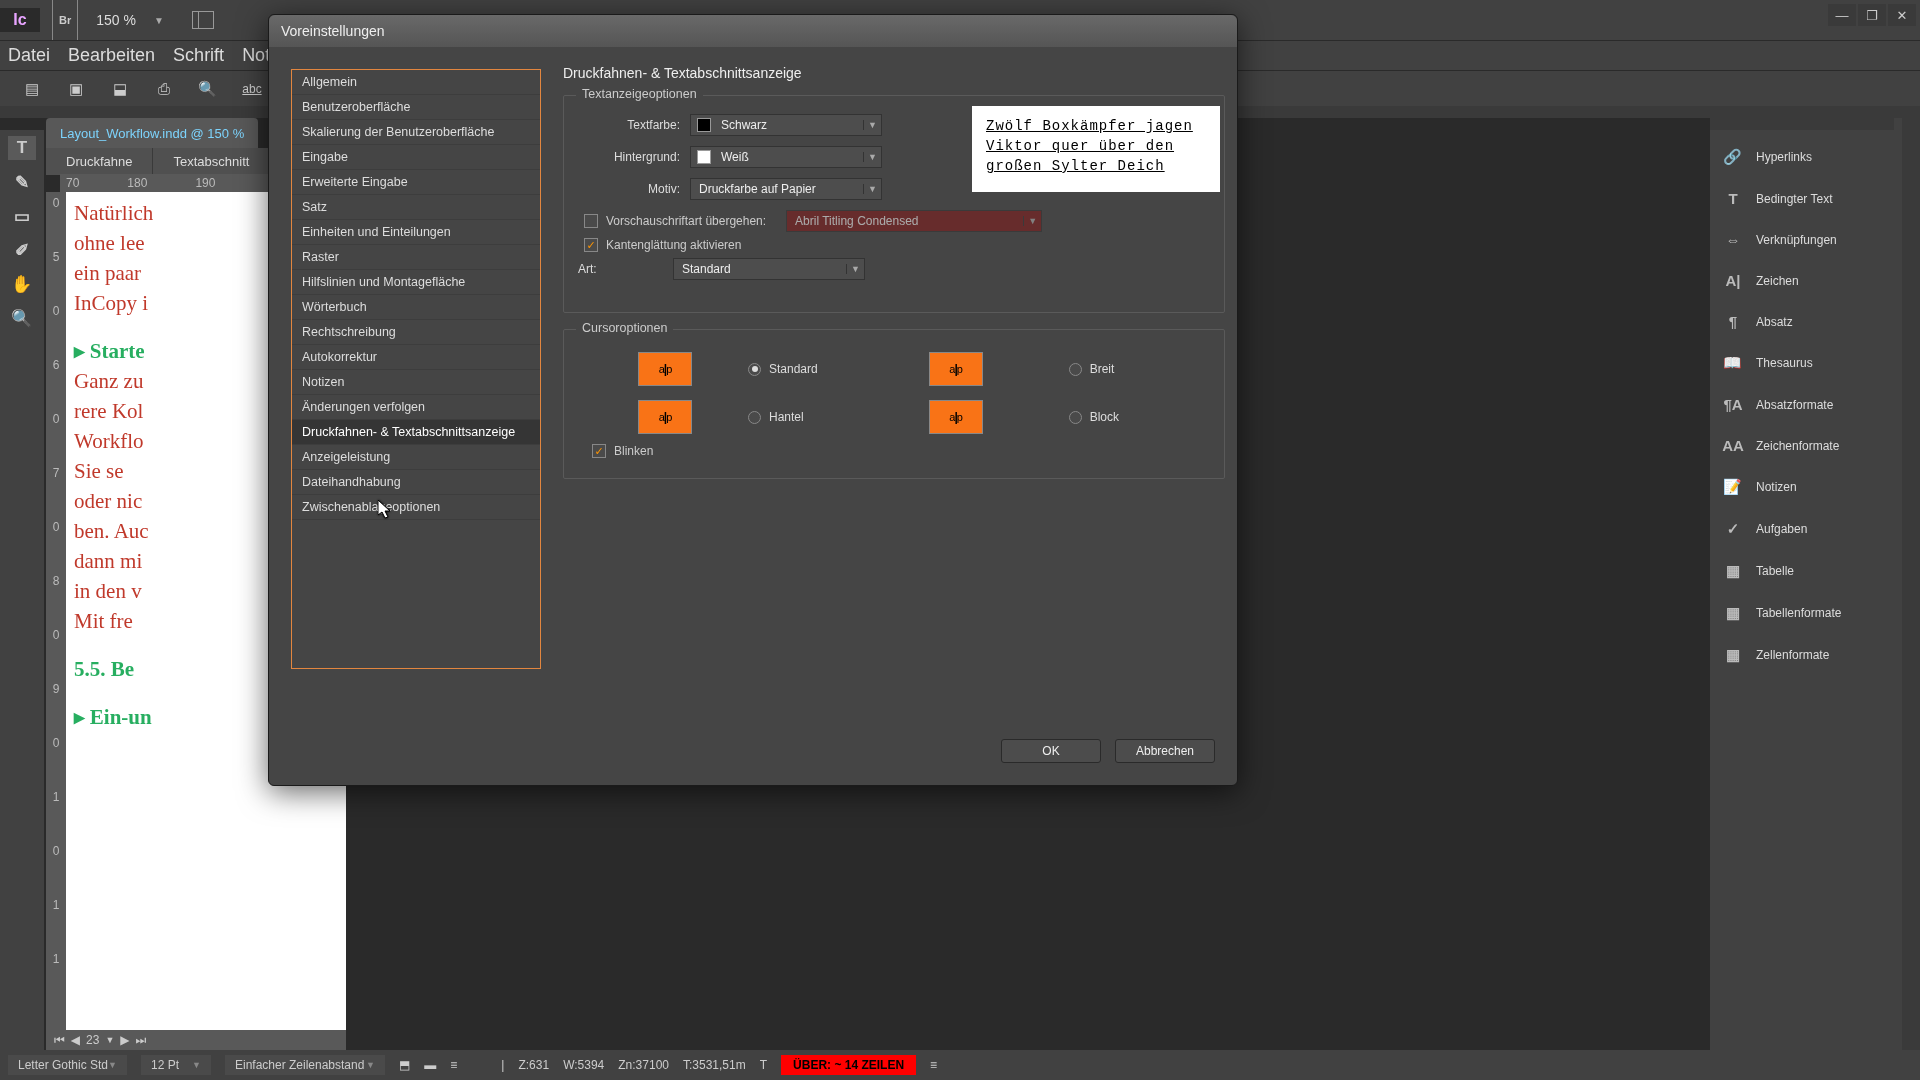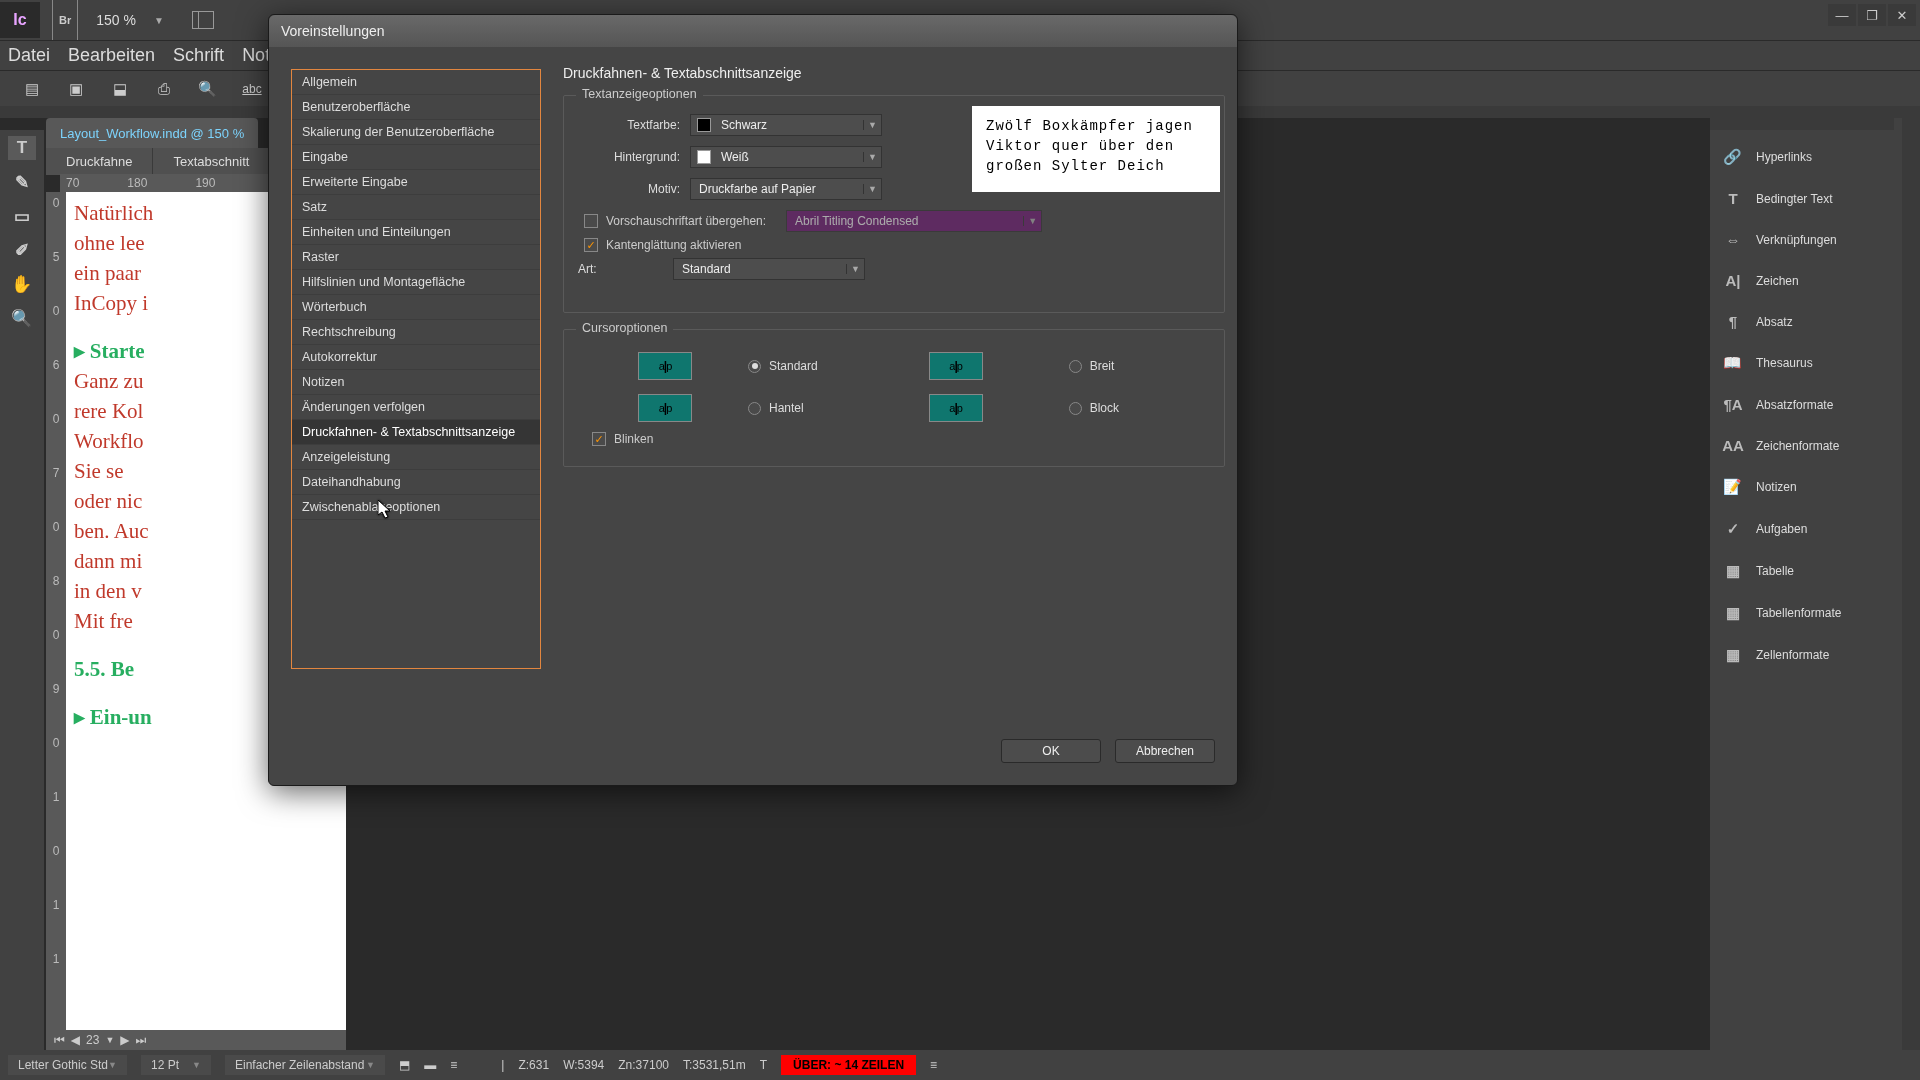--- a/index.html
+++ b/index.html
@@ -1,20 +1,20 @@
 <!DOCTYPE html>
 <html><head>
 <meta charset="utf-8">
 <style>
 * { box-sizing: border-box; margin: 0; padding: 0; font-family: "Segoe UI", Tahoma, sans-serif; font-size: 12px; }
 body { background: #2a2a2a; width: 1920px; height: 1080px; overflow: hidden; position: relative; color: #ccc; }
 
 
 .app-bar { position: absolute; top: 0; left: 0; right: 0; height: 40px; background: #414141; display: flex; align-items: center; }
-.app-logo { width: 40px; height: 36px; background: #2a2a2a; color: #e8a4ff; display: flex; align-items: center; justify-content: center; font-weight: bold; font-size: 16px; }
+.app-logo { width: 40px; height: 24px; background: #2a2a2a; color: #e8a4ff; display: flex; align-items: center; justify-content: center; font-weight: bold; font-size: 16px; }
 .br-badge { margin-left: 12px; padding: 18px 6px; border: 1px solid #888; color: #ccc; font-size: 11px; font-weight: bold; }
 .zoom-box { margin-left: 18px; color: #ddd; font-size: 14px; }
 .zoom-arrow { margin-left: 18px; color: #aaa; font-size: 10px; }
 .layout-icon { margin-left: 28px; width: 22px; height: 18px; border: 1px solid #999; position: relative; }
 .layout-icon::before { content:''; position:absolute; top:0; bottom:0; left:5px; width:1px; background:#999; }
 .win-controls { position: absolute; right: 4px; top: 4px; display: flex; gap: 2px; }
 .win-btn { width: 28px; height: 22px; background: #3a3a3a; color: #ccc; display: flex; align-items: center; justify-content: center; font-size: 13px; }
 
 
 .menu-bar { position: absolute; top: 40px; left: 0; right: 0; height: 30px; background: #414141; display: flex; align-items: center; padding-left: 8px; gap: 18px; border-top: 1px solid #2a2a2a; }
@@ -81,30 +81,30 @@
 .group-box { border:1px solid #5a5a5a; border-radius:2px; padding: 18px 14px 14px; margin-bottom: 16px; position:relative;}
 .group-box .legend { position:absolute; top:-9px; left:12px; background:#454545; padding:0 6px; color:#ccc; font-size:12.5px;}
 
 .form-row { display:flex; align-items:center; margin-bottom:10px; }
 .form-label { width:112px; text-align:right; padding-right:10px; color:#ddd; }
 .form-label-wide { width:95px; padding-right:10px; color:#ddd; }
 .combo { display:flex; align-items:center; background:#4d4d4d; border:1px solid #333; height:22px; width:192px;}
 .combo .swatch { width:14px; height:14px; margin:0 6px; border:1px solid #999;}
 .combo .txt { flex:1; color:#eee; padding-left:4px;}
 .combo .dd { width:18px; text-align:center; color:#aaa; font-size:9px; border-left:1px solid #333;}
-.combo.disabled { opacity:0.6; background:#701a75;}
-
-.preview-box { position:absolute; right:4px; top:10px; width:248px; height:86px; background:#fff; padding:10px 14px; font-family: "Courier New", monospace; color:#000; font-size:14px; line-height:20px; letter-spacing:1px;}
+.combo.disabled { opacity:0.6; background:#7f1d1d;}
+
+.preview-box { position:absolute; right:4px; top:10px; width:248px; height:86px; background:#fff; padding:10px 14px; font-family: "Courier New", monospace; color:#000; font-size:14px; line-height:20px; letter-spacing:1px;text-decoration:underline;}
 
 .checkbox-row { display:flex; align-items:center; gap:8px; margin: 6px 0; }
 .chk { width:14px; height:14px; border:1px solid #888; background:#4a4a4a; display:flex; align-items:center; justify-content:center; color:#ff9500; font-size:11px;}
 .chk.checked::before { content:'✓'; }
 
 .cursor-grid { display:grid; grid-template-columns: 90px auto 120px auto; column-gap: 20px; row-gap: 14px; align-items:center; margin:4px 0 10px 60px;}
-.cursor-thumb { width:54px; height:28px; background:#0f766e; border:1px solid #888; display:flex; align-items:center; justify-content:center; color:#000; font-size:11px; letter-spacing:-1px;}
+.cursor-thumb { width:54px; height:34px; background:#f97316; border:1px solid #888; display:flex; align-items:center; justify-content:center; color:#000; font-size:11px; letter-spacing:-1px;}
 .radio { width:13px; height:13px; border-radius:50%; border:1px solid #888; background:#4a4a4a; display:inline-flex; align-items:center; justify-content:center; margin-right:8px; vertical-align:middle;}
 .radio.on::before { content:''; width:6px; height:6px; border-radius:50%; background:#ddd;}
 .radio-lbl { display:flex; align-items:center; color:#ddd;}
 
 .dlg-btns { position:absolute; right:10px; bottom:8px; display:flex; gap:14px;}
 .dlg-btn { width:100px; height:24px; background:#4c4c4c; border:1px solid #2a2a2a; color:#eee; display:flex; align-items:center; justify-content:center; border-radius:3px;}
 
 .cursor-pointer { position:absolute; top:500px; left:378px; width:14px; height:20px; pointer-events:none; z-index:999;}
 .cursor-pointer svg { filter: drop-shadow(0 0 1px #000); }
 </style>

